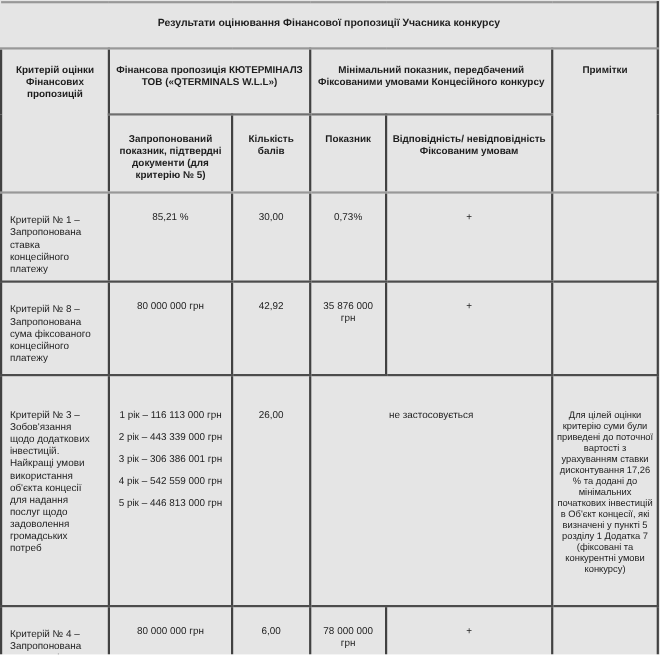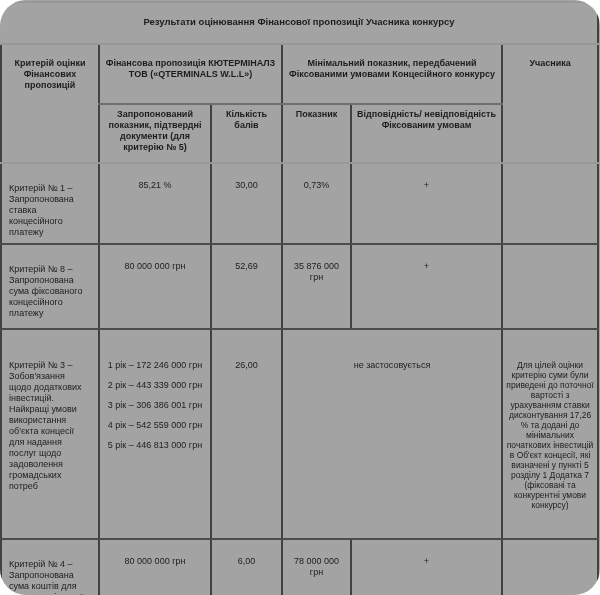--- a/index.html
+++ b/index.html
@@ -1,20 +1,19 @@
 <!DOCTYPE html>
 <html><head>
 <meta charset="utf-8">
 <style>
   html, body { margin: 0; padding: 0; background: #ffffff; }
   .page {
-    width: 600px; height: 595px; overflow: hidden; background: #a3a3a3;
+    width: 600px; height: 595px; overflow: hidden; background: #e5e5e5;
     box-sizing: border-box; padding-top: 1px;
     font-family: "Liberation Sans", sans-serif;
-    border-radius: 26px;
   }
   table.doc {
     border-collapse: collapse; table-layout: fixed; width: 597px;
     color: #1d1d1d;
   }
   td {
     vertical-align: top; padding: 16px 4px 4px 4px;
     font-size: 9px; line-height: 1.22; text-align: center;
     word-wrap: break-word; overflow: hidden;
     border-left: 2px solid #414141;
@@ -22,21 +21,21 @@
   td.last { border-right: 2px solid #414141; }
   tr.title-row td {
     border-left: none; border-right: 2px solid #414141;
     border-top: 2px solid #989898; border-bottom: 2px solid #989898;
     font-weight: bold; font-size: 9.5px; padding: 13px 30px 4px 30px;
     height: 23px;
   }
   tr.hA td, tr.hB td { font-weight: bold; }
   tr.hA td { border-bottom: 2px solid #6f6f6f; padding-top: 13px; height: 41px; }
   tr.hA td.span2 { border-bottom: 2px solid #989898; }
-  tr.hB td { border-bottom: 2px solid #989898; padding-top: 4px; height: 49px; }
+  tr.hB td { border-bottom: 2px solid #989898; padding-top: 16px; height: 49px; }
   tr.body td { border-bottom: 2px solid #4c4c4c; }
   td.crit { text-align: left; padding: 19px 12px 4px 7px; }
   tr.r1 td { height: 56px; }
   tr.r2 td { height: 60px; }
   tr.r3 td { height: 174px; padding-top: 30px; }
   tr.r4 td { height: 51px; }
   td.notes { font-size: 8.5px; line-height: 1.18; padding-left: 3px; padding-right: 3px; }
   p.amt { margin: 0 0 9px 0; }
   p.amt:last-child { margin-bottom: 16px; }
 </style>
@@ -56,21 +55,21 @@
 
     <tbody>
         <tr class="title-row">
       <td colspan="6">Результати оцінювання Фінансової пропозиції Учасника конкурсу</td>
     </tr>
 
     <tr class="hA">
       <td rowspan="2" class="span2">Критерій оцінки Фінансових пропозицій</td>
       <td colspan="2">Фінансова пропозиція КЮТЕРМІНАЛЗ ТОВ («QTERMINALS W.L.L»)</td>
       <td colspan="2">Мінімальний показник, передбачений Фіксованими умовами Концесійного конкурсу</td>
-      <td rowspan="2" class="last span2">Учасника</td>
+      <td rowspan="2" class="last span2">Примітки</td>
     </tr>
 
     <tr class="hB">
       <td>Запропонований показник, підтвердні документи (для критерію № 5)</td>
       <td>Кількість балів</td>
       <td>Показник</td>
       <td>Відповідність/ невідповідність Фіксованим умовам</td>
     </tr>
 
     <tr class="body r1">
@@ -78,30 +77,30 @@
       <td>85,21 %</td>
       <td>30,00</td>
       <td>0,73%</td>
       <td>+</td>
       <td class="last notes"></td>
     </tr>
 
     <tr class="body r2">
       <td class="crit">Критерій № 8 – Запропонована сума фіксованого концесійного платежу</td>
       <td>80 000 000 грн</td>
-      <td>52,69</td>
+      <td>42,92</td>
       <td>35 876 000 грн</td>
       <td>+</td>
       <td class="last notes"></td>
     </tr>
 
     <tr class="body r3">
       <td class="crit">Критерій № 3 – Зобов'язання щодо додаткових інвестицій. Найкращі умови використання об'єкта концесії для надання послуг щодо задоволення громадських потреб</td>
       <td>
-        <p class="amt">1 рік – 172 246 000 грн</p>
+        <p class="amt">1 рік – 116 113 000 грн</p>
         <p class="amt">2 рік – 443 339 000 грн</p>
         <p class="amt">3 рік – 306 386 001 грн</p>
         <p class="amt">4 рік – 542 559 000 грн</p>
         <p class="amt">5 рік – 446 813 000 грн</p>
       </td>
       <td>26,00</td>
       <td colspan="2">не застосовується</td>
       <td class="last notes">Для цілей оцінки критерію суми були приведені до поточної вартості з урахуванням ставки дисконтування 17,26 % та додані до мінімальних початкових інвестицій в Об'єкт концесії, які визначені у пункті 5 розділу 1 Додатка 7 (фіксовані та конкурентні умови конкурсу)</td>
     </tr>
 

